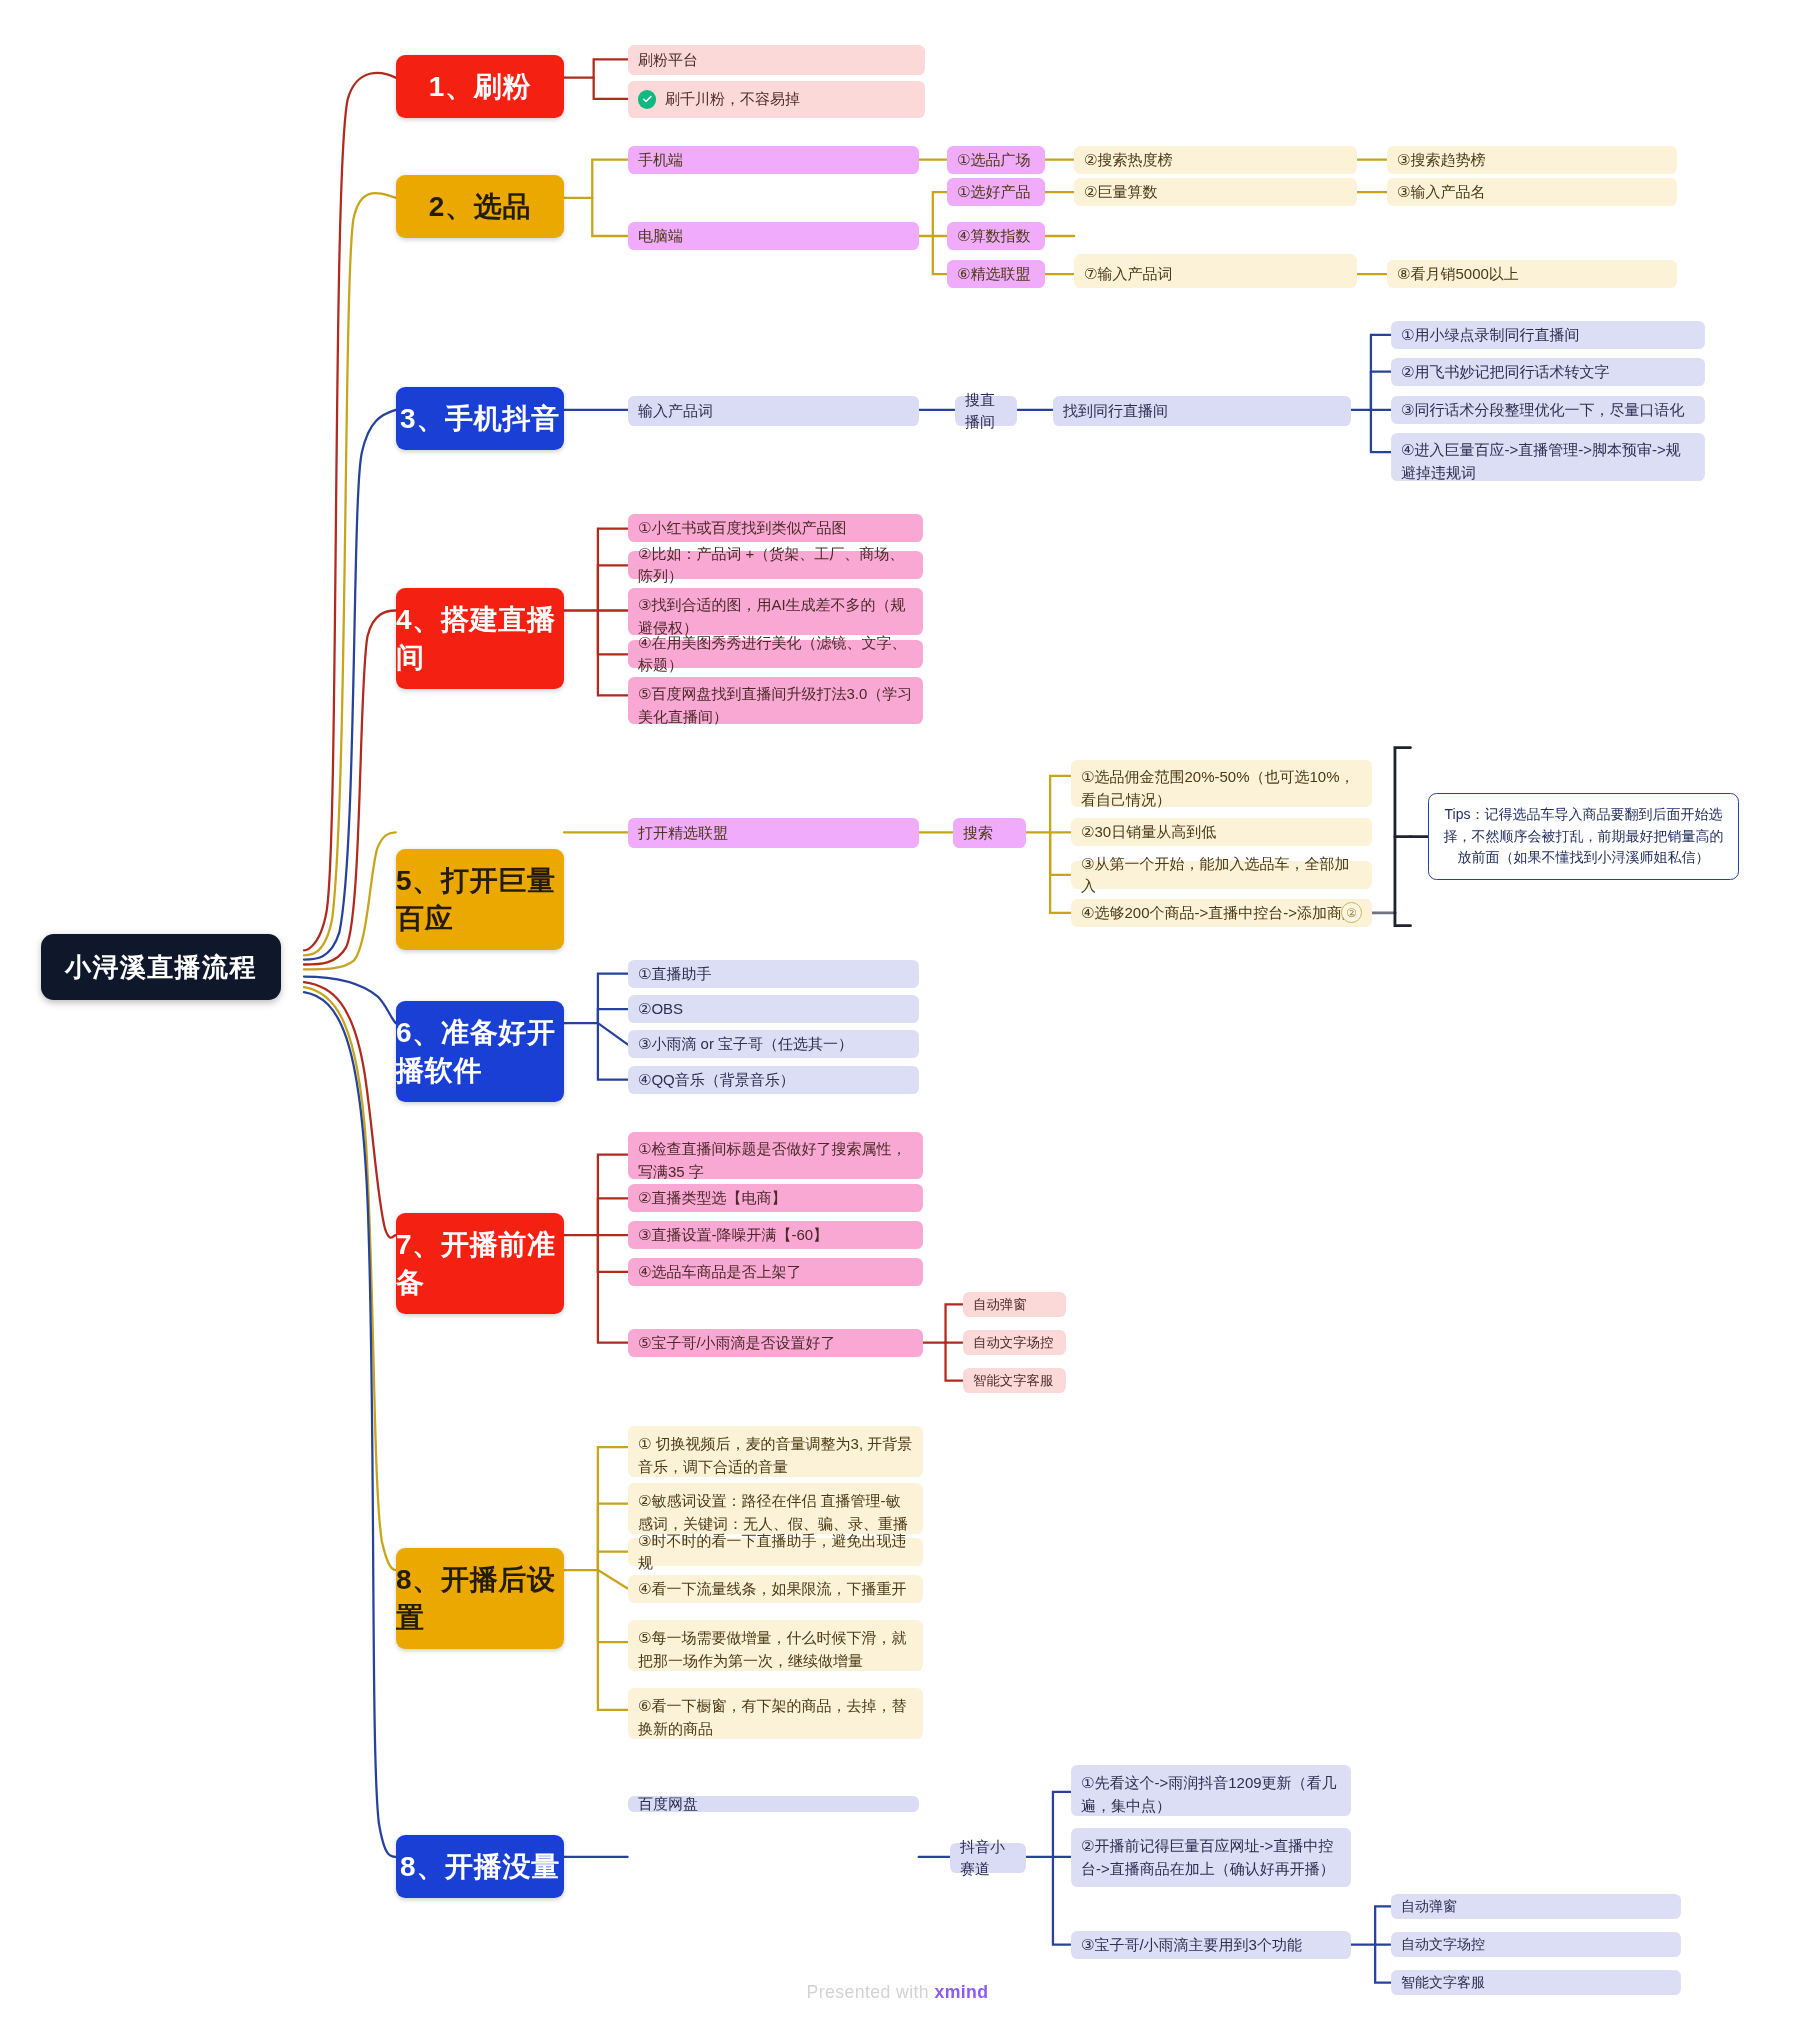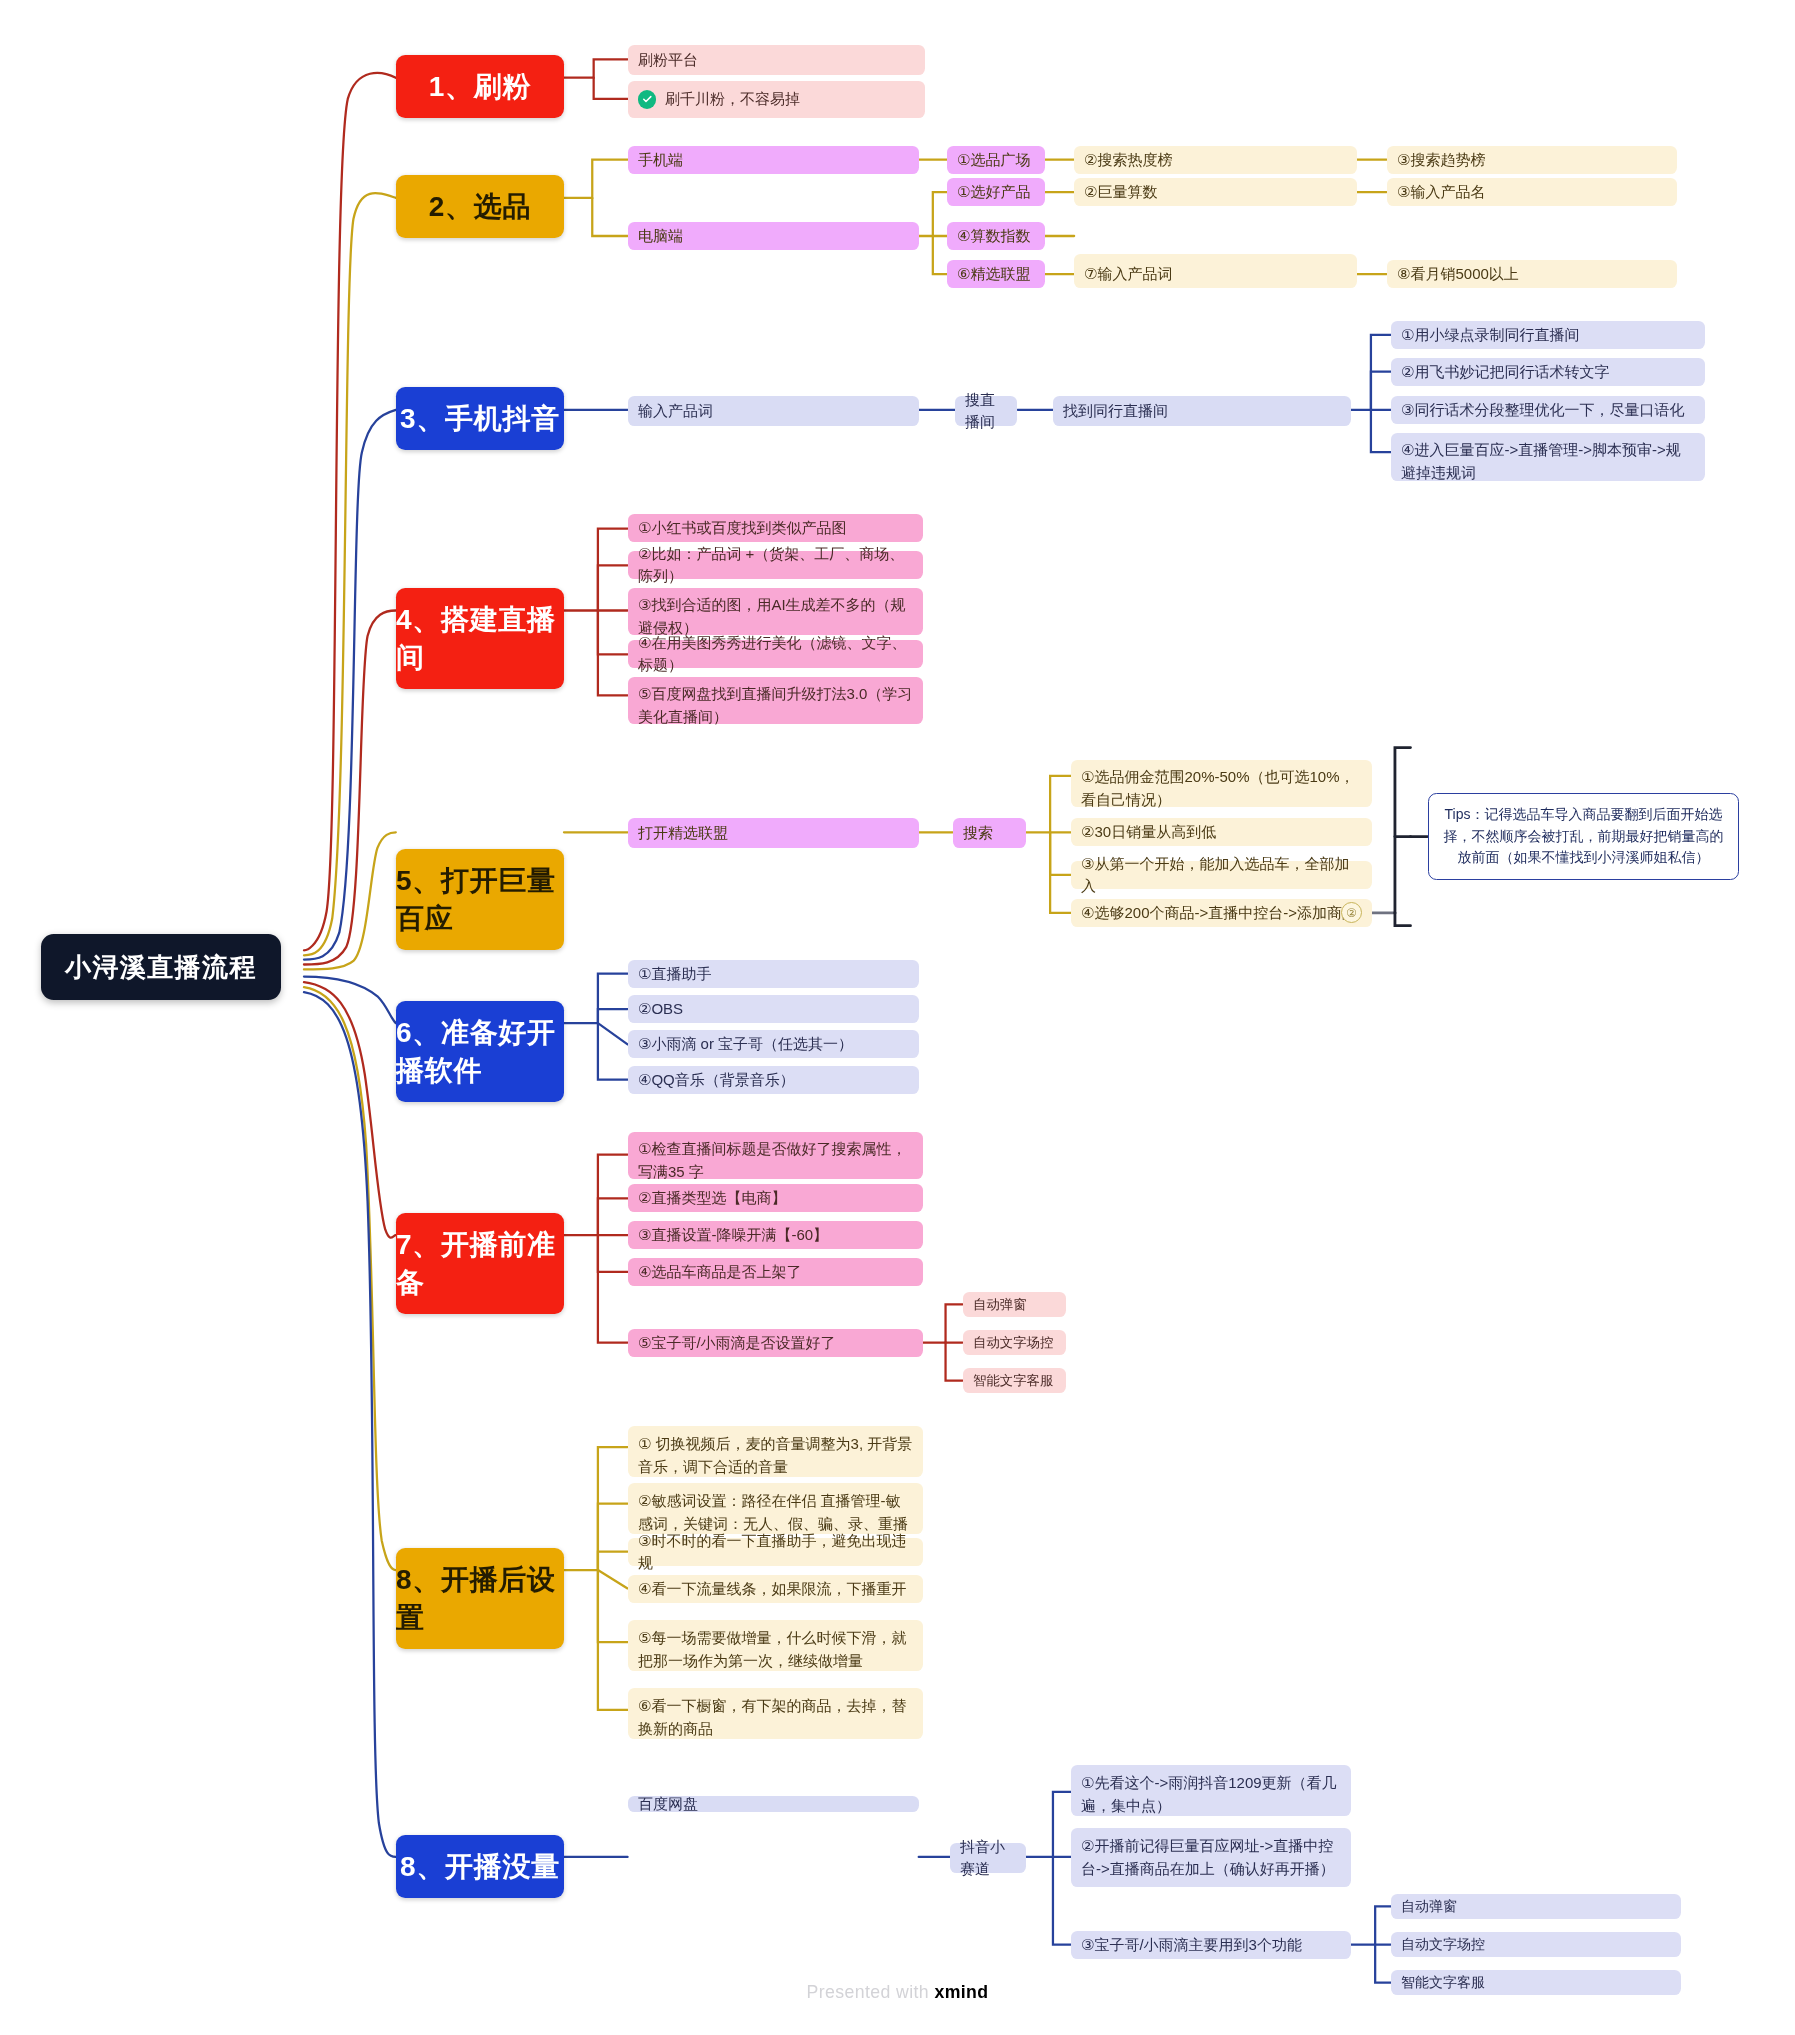--- a/index.html
+++ b/index.html
@@ -65,21 +65,21 @@
     position:absolute; width:21px;height:21px;border-radius:50%;
     border:1.4px solid #c8b45a; color:#9a8840; font-size:12px;
     display:flex;align-items:center;justify-content:center; background:#fdf6e0;
   }
 
   
   .footer{
     position:absolute; left:0; right:0; bottom:32.5px; text-align:center;
     color:#d3d3d7; font-size:17.7px; letter-spacing:0.4px;
   }
-  .footer b{ color:#000000; font-weight:bold; }
+  .footer b{ color:#8b5cf6; font-weight:bold; }
 </style>
 </head>
 <body>
 
 <div id="canvas">
 
   <svg id="links" viewBox="0 0 2540 2880">
     <g fill="none" stroke-width="3.2" stroke-linecap="round">
 
       <path d="M430 1345 C 430 1345, 452 1345, 462 1290 C 480 1180, 470 240, 492 140 C 505 95, 540 100, 560 110" stroke="#b02a1e"></path>

